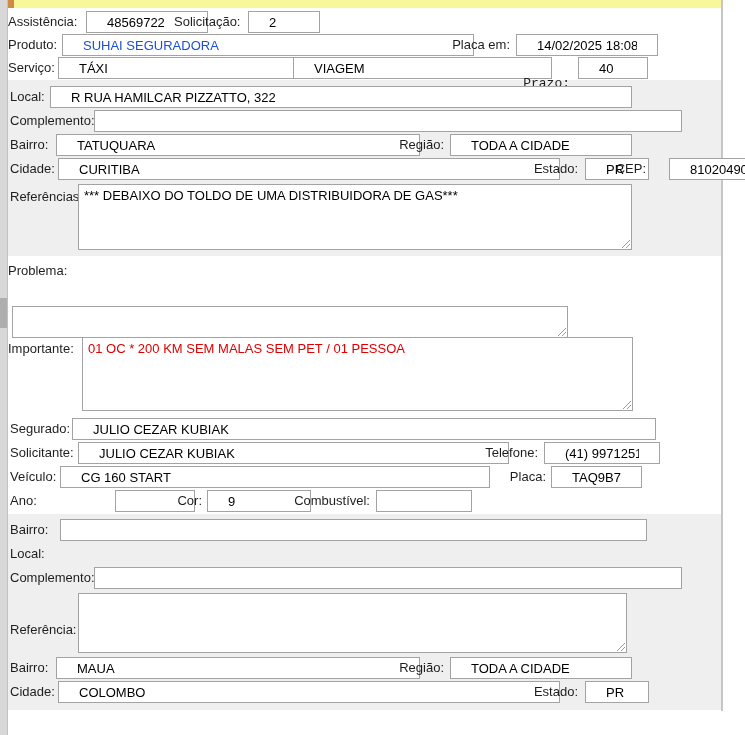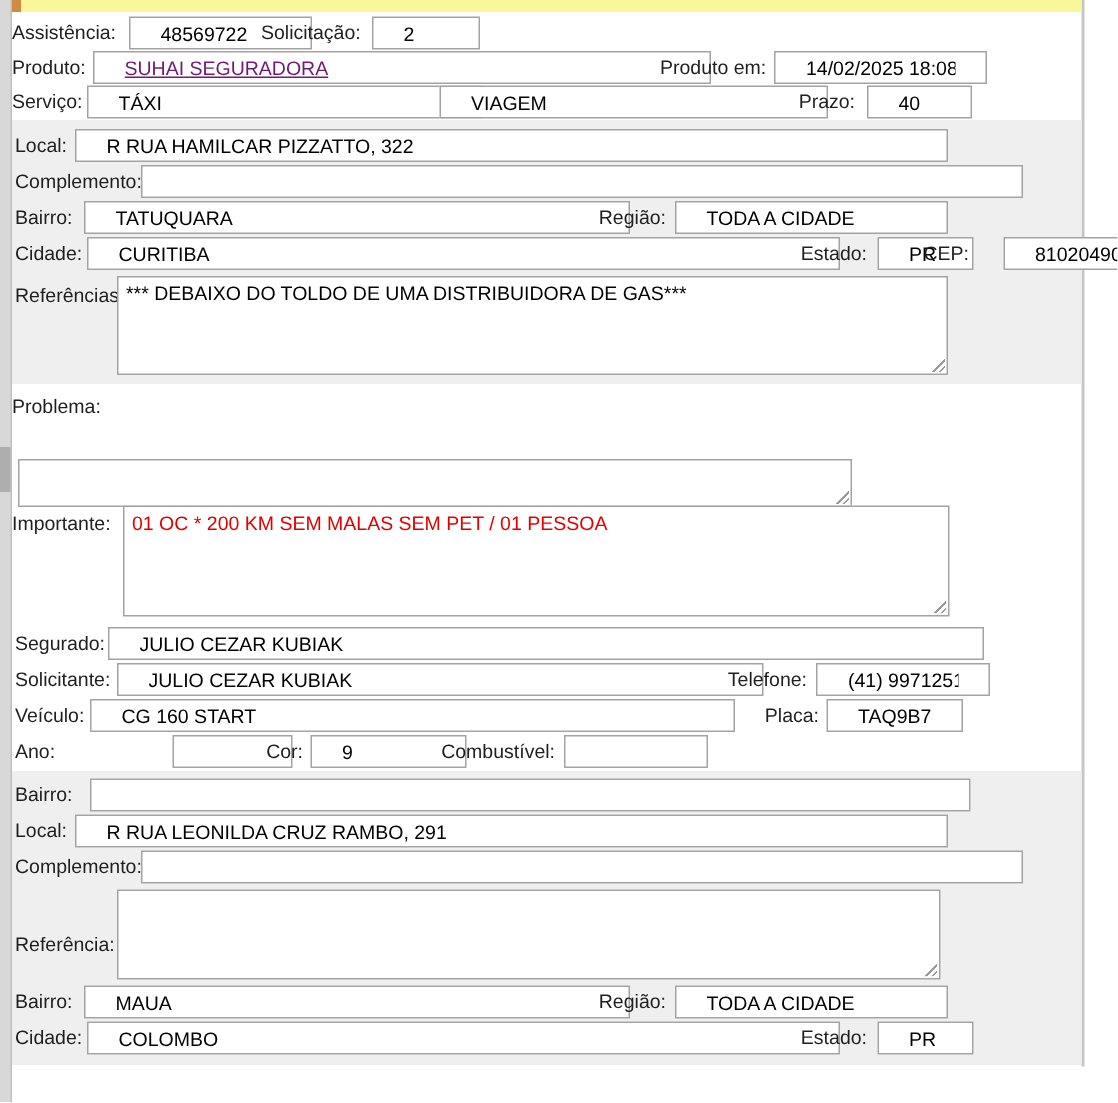--- a/index.html
+++ b/index.html
@@ -16,21 +16,21 @@
   .section{position:absolute;left:8px;width:713px;background:#efefef;}
   .sec1{top:80px;height:176px;}
   .sec2{top:514px;height:196px;}
   .lbl{position:absolute;height:22px;line-height:22px;white-space:nowrap;color:#1e1e1e;}
   .lbl.r{text-align:right;}
   input.fld{
     position:absolute;height:18px;box-sizing:content-box;padding:1px 20px;
     border:1px solid #a3a3a3;background:#fff;color:#000;
     font-family:inherit;font-size:13px;margin:0;outline:none;
   }
-  input.fld.red{color:#701a75;text-decoration:underline;}
+  input.fld.red{color:#1d4ed8;}
   .ta-wrap{position:absolute;border:1px solid #a3a3a3;background:#fff;}
   .ta-wrap textarea{
     position:absolute;left:0;top:0;width:100%;height:100%;box-sizing:border-box;
     border:none;resize:none;overflow:hidden;background:transparent;outline:none;
     font-family:inherit;font-size:13px;color:#000;padding:3px 5px;margin:0;
   }
   .ta-wrap textarea.red{color:#e00000;}
   .grip{
     position:absolute;right:1px;bottom:1px;width:10px;height:10px;pointer-events:none;
     background:repeating-linear-gradient(135deg,transparent 0 2px,#9a9a9a 2px 3px);
@@ -51,27 +51,27 @@
   <div class="section sec1"></div>
   <div class="section sec2"></div>
 
   <span class="lbl" style="left:8px;top:11px;">Assistência:</span>
   <input class="fld" style="left: 86px; top: 11px; width: 80px;" value="48569722">
   <span class="lbl" style="left:174px;top:11px;text-align:center;">Solicitação:</span>
   <input class="fld" style="left: 248px; top: 11px; width: 30px;" value="2">
 
   <span class="lbl" style="left:8px;top:34px;">Produto:</span>
   <input class="fld red" style="left: 62px; top: 34px; width: 370px;" value="SUHAI SEGURADORA">
-  <span class="lbl r" style="left:440px;top:34px;width:70px;">Produto em:</span>
+  <span class="lbl r" style="left:440px;top:34px;width:70px;">Placa em:</span>
   <input class="fld" style="left: 516px; top: 34px; width: 100px;" value="14/02/2025 18:08">
 
   <span class="lbl" style="left:8px;top:57px;">Serviço:</span>
   <input class="fld" style="left: 58px; top: 57px; width: 222px;" value="TÁXI">
   <input class="fld" style="left: 293px; top: 57px; width: 217px;" value="VIAGEM">
-  <span class="lbl r" style="left:520px;top:57px;width:50px;">Prazo:</span>
+  <span class="lbl r" style="left:520px;top:73px;width:50px;font-family:Liberation Mono, monospace;">Prazo:</span>
   <input class="fld" style="left: 578px; top: 57px; width: 28px;" value="40">
 
   <span class="lbl" style="left:10px;top:86px;">Local:</span>
   <input class="fld" style="left: 50px; top: 86px; width: 540px;" value="R RUA HAMILCAR PIZZATTO, 322">
 
   <span class="lbl" style="left:10px;top:110px;">Complemento:</span>
   <input class="fld" style="left: 94px; top: 110px; width: 546px;" value="">
 
   <span class="lbl" style="left:10px;top:134px;">Bairro:</span>
   <input class="fld" style="left: 56px; top: 134px; width: 322px;" value="TATUQUARA">
@@ -121,21 +121,20 @@
   <input class="fld" style="left: 115px; top: 490px; width: 38px;" value="">
   <span class="lbl r" style="left:172px;top:490px;width:30px;">Cor:</span>
   <input class="fld" style="left: 207px; top: 490px; width: 62px;" value="9">
   <span class="lbl r" style="left:290px;top:490px;width:80px;">Combustível:</span>
   <input class="fld" style="left: 376px; top: 490px; width: 54px;" value="">
 
   <span class="lbl" style="left:10px;top:519px;">Bairro:</span>
   <input class="fld" style="left: 60px; top: 519px; width: 545px;" value="">
 
   <span class="lbl" style="left:10px;top:543px;">Local:</span>
-  <input class="fld" style="left: 50px; top: 543px; width: 540px;" value="R RUA LEONILDA CRUZ RAMBO, 291">
 
   <span class="lbl" style="left:10px;top:567px;">Complemento:</span>
   <input class="fld" style="left: 94px; top: 567px; width: 546px;" value="">
 
   <span class="lbl" style="left:10px;top:619px;">Referência:</span>
   <div class="ta-wrap" style="left:78px;top:593px;width:547px;height:58px;">
     <textarea style=""></textarea>
     <span class="grip"></span>
   </div>
 

